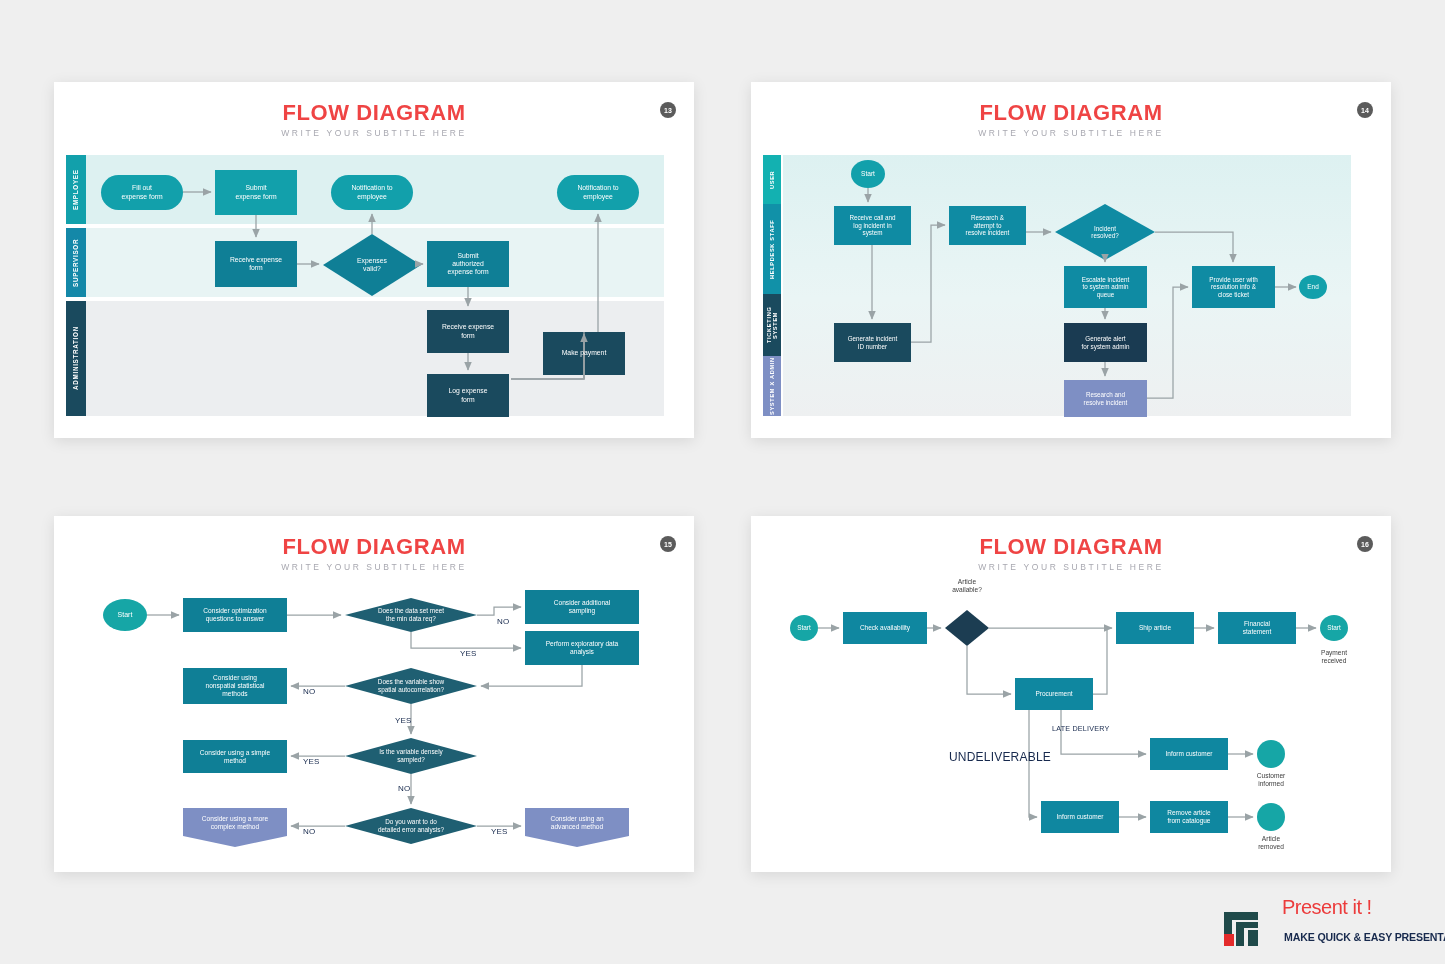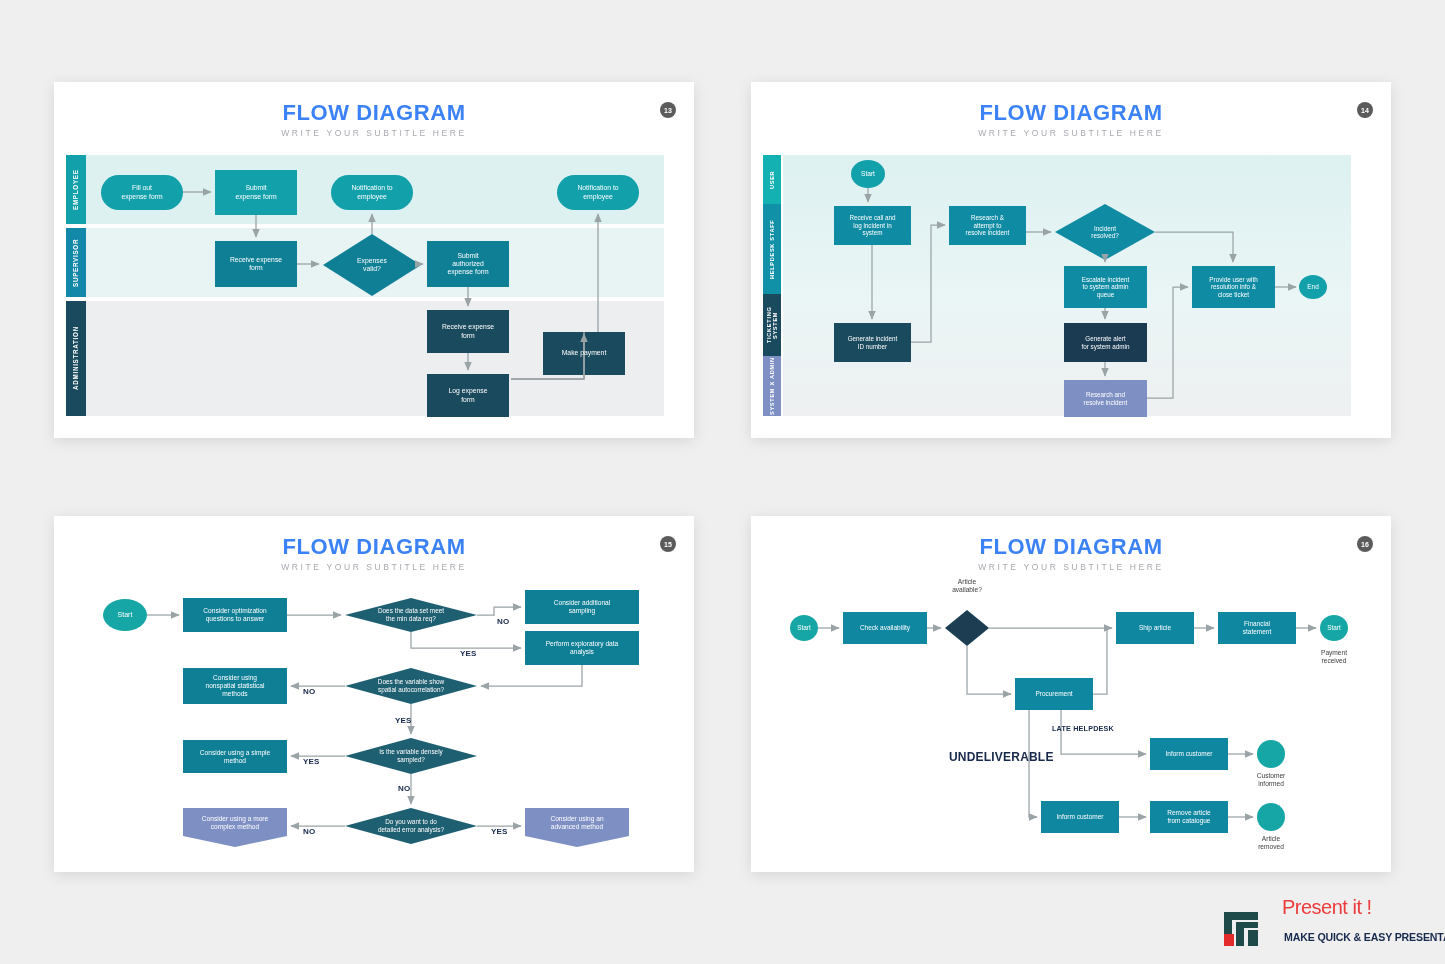--- a/index.html
+++ b/index.html
@@ -17,21 +17,21 @@
   }
   #slide-1{ left:54px;  top:82px;  width:640px; height:356px; }
   #slide-2{ left:751px; top:82px;  width:640px; height:356px; }
   #slide-3{ left:54px;  top:516px; width:640px; height:356px; }
   #slide-4{ left:751px; top:516px; width:640px; height:356px; }
 
   .slide-title{
     position:absolute; left:0; right:0; top:18px;
     text-align:center;
     font-size:22px; font-weight:bold; letter-spacing:.6px;
-    color:#3b82f6;
+    color:#ef4444;
   }
   .slide-sub{
     position:absolute; left:0; right:0; top:46px;
     text-align:center;
     font-size:8.5px; letter-spacing:2.6px;
     color:#a8a8b0;
   }
   .page-badge{
     position:absolute; right:18px; top:20px;
     width:16px; height:16px; border-radius:50%;
@@ -50,21 +50,21 @@
     line-height:1.18; pointer-events:none;
   }
   .lanelabel{
     position:absolute;
     display:flex; align-items:center; justify-content:center;
     color:#fff; font-weight:bold; letter-spacing:.7px;
     writing-mode:vertical-rl; transform:rotate(180deg);
     text-align:center; line-height:1.1;
   }
   .edgelabel{
-    position:absolute; font-weight:bold; color:#17294d;
+    position:absolute; font-weight:normal; color:#17294d;
     letter-spacing:.2px;
   }
   .outlabel{
     position:absolute; text-align:center; color:#3c3c3c;
     line-height:1.2;
   }
 
   
   #brand-logo{ position:absolute; left:1222px; top:898px; width:215px; height:56px; }
   .logo-text{
@@ -329,21 +329,21 @@
     <div class="nodetext" style="left:264px;top:162px;width:78px;height:32px;font-size:6.5px;">Procurement</div>
     <div class="nodetext" style="left:399px;top:222px;width:78px;height:32px;font-size:6.5px;">Inform customer</div>
     <div class="nodetext" style="left:290px;top:285px;width:78px;height:32px;font-size:6.5px;">Inform customer</div>
     <div class="nodetext" style="left:399px;top:285px;width:78px;height:32px;font-size:6.5px;">Remove article<br>from catalogue</div>
 
     <div class="outlabel" style="left:186px;top:62px;width:60px;font-size:6.6px;">Article<br>available?</div>
     <div class="outlabel" style="left:553px;top:133px;width:60px;font-size:6.6px;">Payment<br>received</div>
     <div class="outlabel" style="left:490px;top:256px;width:60px;font-size:6.6px;">Customer<br>informed</div>
     <div class="outlabel" style="left:490px;top:319px;width:60px;font-size:6.6px;">Article<br>removed</div>
 
-    <div class="edgelabel" style="left:301px;top:208px;font-size:7.2px;">LATE HELPDESK</div>
+    <div class="edgelabel" style="left:301px;top:208px;font-size:7.2px;">LATE DELIVERY</div>
     <div class="edgelabel" style="left:198px;top:234px;font-size:12px;">UNDELIVERABLE</div>
   </div>
 </div>
 
 <div id="brand-logo">
   <svg width="52" height="48" style="position:absolute;left:0;top:2px;">
     <polygon points="2,12 36,12 36,20 10,20 10,46 2,46" fill="#1f4a4a"></polygon>
     <polygon points="14,22 36,22 36,28 22,28 22,46 14,46" fill="#1f4a4a"></polygon>
     <polygon points="26,30 36,30 36,46 26,46" fill="#1f4a4a"></polygon>
     <rect x="2" y="34" width="10" height="12" fill="#e32b2b"></rect>

